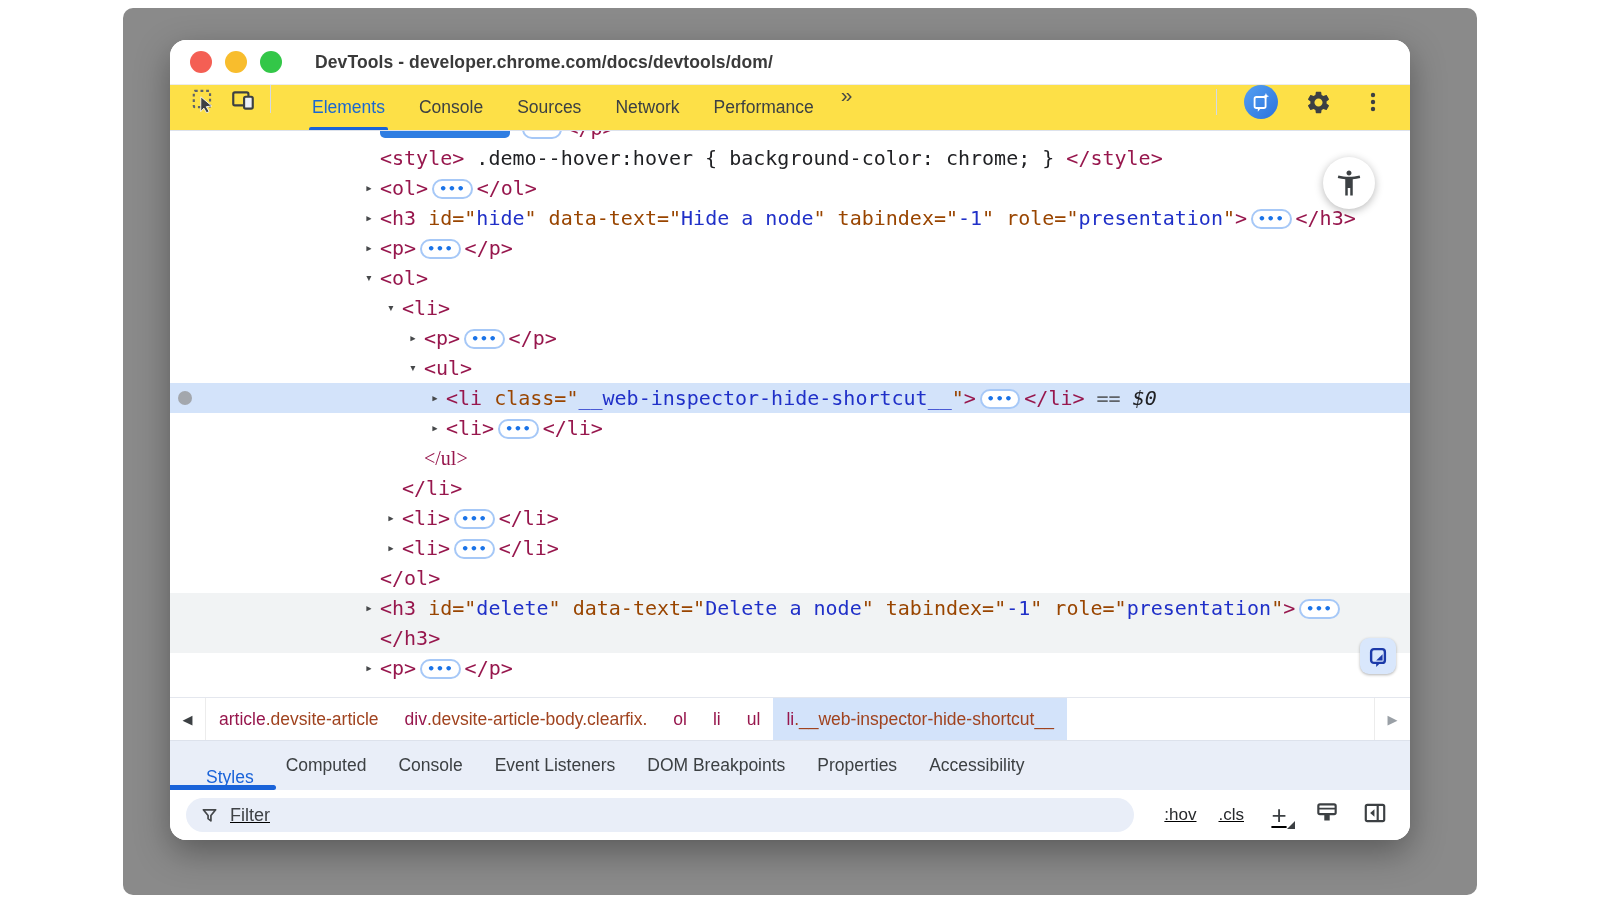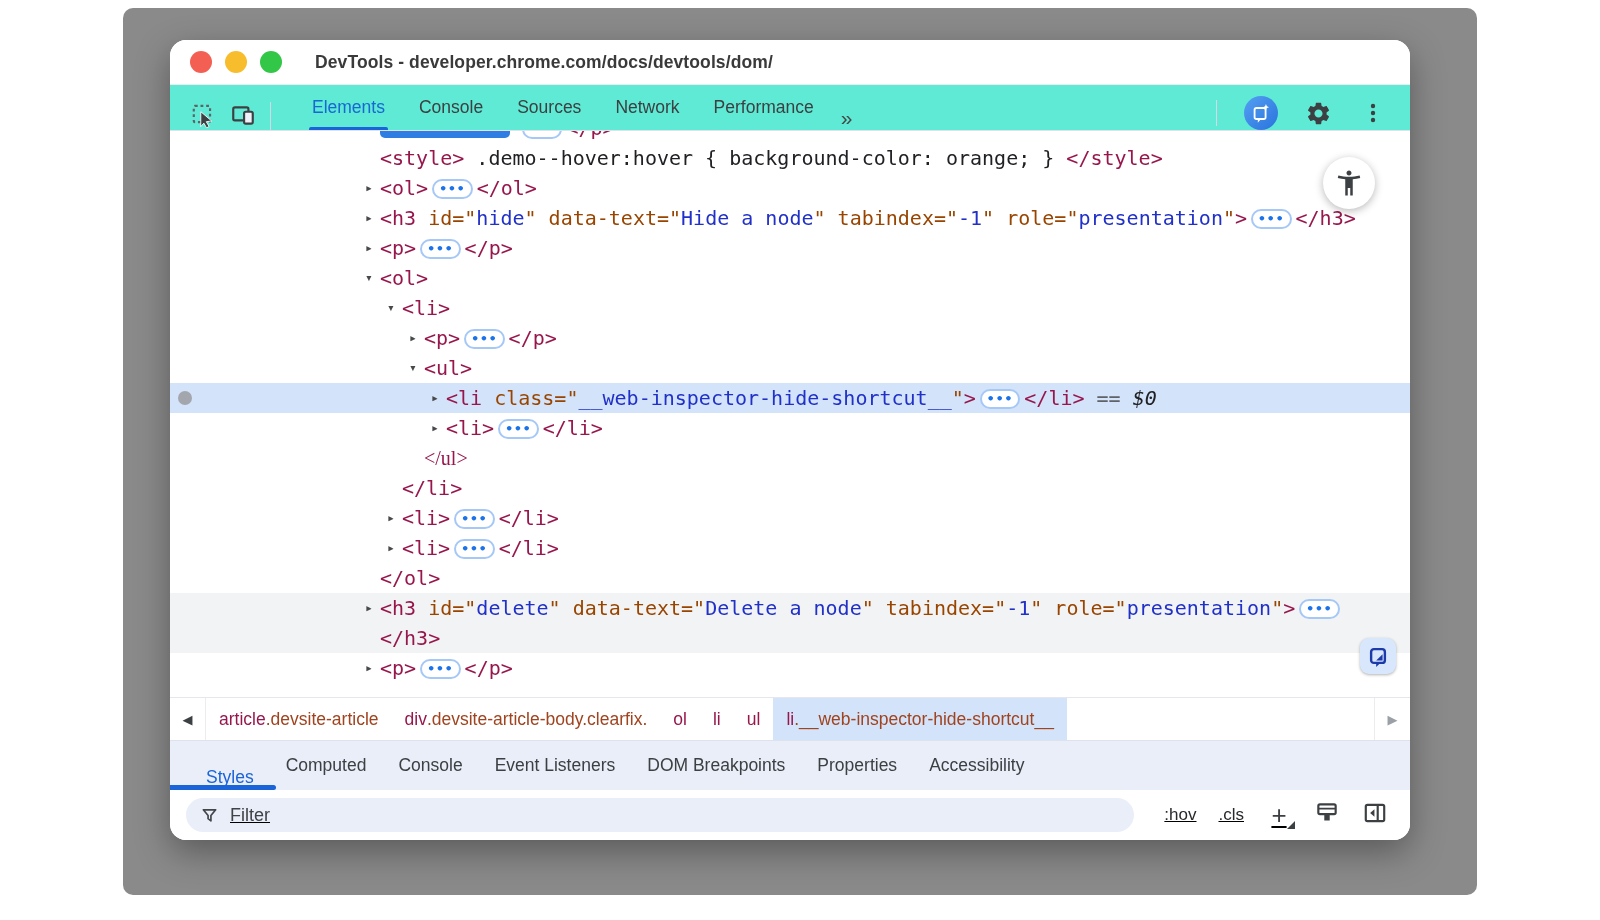--- a/index.html
+++ b/index.html
@@ -12,21 +12,21 @@
             display:flex; flex-direction:column; }
 
   
   .titlebar { height:45px; flex:0 0 45px; background:#ffffff; display:flex; align-items:center; padding:0 20px; border-bottom:1px solid #ececec; }
   .lights { display:flex; gap:13px; align-items:center; }
   .light { width:22px; height:22px; border-radius:50%; }
   .light.red { background:#f45f54; } .light.yellow { background:#f8bd2d; } .light.green { background:#33c748; }
   .win-title { margin-left:33px; font-size:17.5px; font-weight:bold; color:#3a3a3a; letter-spacing:.1px; }
 
   
-  .toolbar { height:46px; flex:0 0 46px; background:#5eead4; display:flex; align-items:flex-end; padding:0 22px 0 18px; border-bottom:1px solid #dde2ec; position:relative; }
+  .toolbar { height:46px; flex:0 0 46px; background:#fde047; display:flex; align-items:flex-start; padding:0 22px 0 18px; border-bottom:1px solid #dde2ec; position:relative; }
   .tb-icon { width:30px; height:30px; display:flex; align-items:center; justify-content:center; color:#3c4043; }
   .tb-sep { width:1px; height:28px; background:#d3d9e6; margin:0 10px 0 12px; }
   .tabs { display:flex; align-items:center; height:100%; margin-left:14px; }
   .tab { padding:0 17px; height:100%; display:flex; align-items:center; font-size:17.5px; color:#3c4043; position:relative; }
   .tab.active { color:#1967d2; font-weight:500; }
   .tab.active::after { content:""; position:absolute; left:14px; right:14px; bottom:0; height:3px; background:#1a63d9; border-radius:2px 2px 0 0; }
   .tab-more { font-size:21px; color:#444746; padding:0 10px; margin-top:-2px; letter-spacing:-2px; }
   .tb-right { margin-left:auto; display:flex; align-items:center; gap:25px; }
   .tb-right .tb-sep2 { width:1px; height:26px; background:#d3d9e6; margin-right:2px; }
   .ai-circle { width:34px; height:34px; border-radius:50%; background:linear-gradient(135deg,#54a0f2,#2a72dd); display:flex; align-items:center; justify-content:center; }
@@ -139,21 +139,21 @@
             <circle cx="12" cy="5" r="2.2"></circle>
             <circle cx="12" cy="12" r="2.2"></circle>
             <circle cx="12" cy="19" r="2.2"></circle>
           </svg>
       </div>
     </div>
   </div>
 
   <div class="dom-area" id="dom-rows">
     <div class="trow clip-top" style="padding-left: 210px;"><span class="selbar"></span><span class="pill">•••</span><span class="seg-tag">&lt;/p&gt;</span></div>
-      <div class="trow" style="padding-left: 210px;"><span class="seg-tag">&lt;style&gt;</span><span class="seg-text"> .demo--hover:hover { background-color: orange; } </span><span class="seg-tag">&lt;/style&gt;</span></div>
+      <div class="trow" style="padding-left: 210px;"><span class="seg-tag">&lt;style&gt;</span><span class="seg-text"> .demo--hover:hover { background-color: chrome; } </span><span class="seg-tag">&lt;/style&gt;</span></div>
       <div class="trow" style="padding-left: 210px;"><span class="tw" style="left: 190px;">▸</span><span class="seg-tag">&lt;ol&gt;</span><span class="pill">•••</span><span class="seg-tag">&lt;/ol&gt;</span></div>
       <div class="trow" style="padding-left: 210px;"><span class="tw" style="left: 190px;">▸</span><span class="seg-tag">&lt;h3</span><span class="seg-attr"> id="</span><span class="seg-val">hide</span><span class="seg-attr">"</span><span class="seg-attr"> data-text="</span><span class="seg-val">Hide a node</span><span class="seg-attr">"</span><span class="seg-attr"> tabindex="</span><span class="seg-val">-1</span><span class="seg-attr">"</span><span class="seg-attr"> role="</span><span class="seg-val">presentation</span><span class="seg-attr">"</span><span class="seg-tag">&gt;</span><span class="pill">•••</span><span class="seg-tag">&lt;/h3&gt;</span></div>
       <div class="trow" style="padding-left: 210px;"><span class="tw" style="left: 190px;">▸</span><span class="seg-tag">&lt;p&gt;</span><span class="pill">•••</span><span class="seg-tag">&lt;/p&gt;</span></div>
       <div class="trow" style="padding-left: 210px;"><span class="tw" style="left: 190px;">▾</span><span class="seg-tag">&lt;ol&gt;</span></div>
       <div class="trow" style="padding-left: 232px;"><span class="tw" style="left: 212px;">▾</span><span class="seg-tag">&lt;li&gt;</span></div>
       <div class="trow" style="padding-left: 254px;"><span class="tw" style="left: 234px;">▸</span><span class="seg-tag">&lt;p&gt;</span><span class="pill">•••</span><span class="seg-tag">&lt;/p&gt;</span></div>
       <div class="trow" style="padding-left: 254px;"><span class="tw" style="left: 234px;">▾</span><span class="seg-tag">&lt;ul&gt;</span></div>
       <div class="trow sel" style="padding-left: 276px;"><span class="tw" style="left: 256px;">▸</span><span class="gutter-dot"></span><span class="seg-tag">&lt;li</span><span class="seg-attr"> class="</span><span class="seg-val">__web-inspector-hide-shortcut__</span><span class="seg-attr">"</span><span class="seg-tag">&gt;</span><span class="pill">•••</span><span class="seg-tag">&lt;/li&gt;</span><span class="seg-eq"> == </span><span class="seg-dollar">$0</span></div>
       <div class="trow" style="padding-left: 276px;"><span class="tw" style="left: 256px;">▸</span><span class="seg-tag">&lt;li&gt;</span><span class="pill">•••</span><span class="seg-tag">&lt;/li&gt;</span></div>
       <div class="trow" style="padding-left: 254px; font-family: Liberation Serif, serif;"><span class="seg-tag">&lt;/ul&gt;</span></div>

